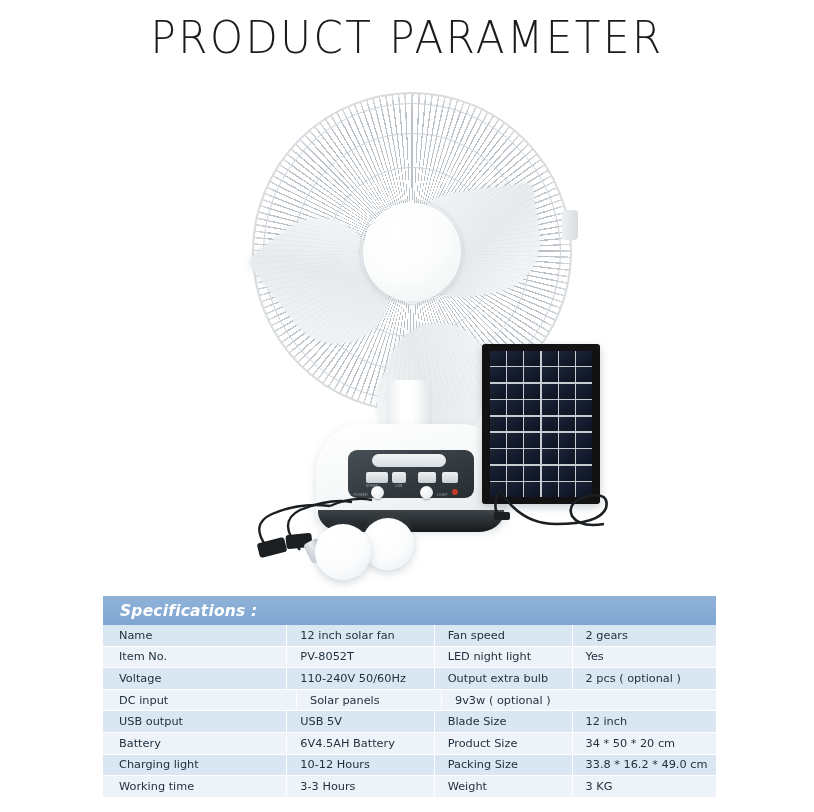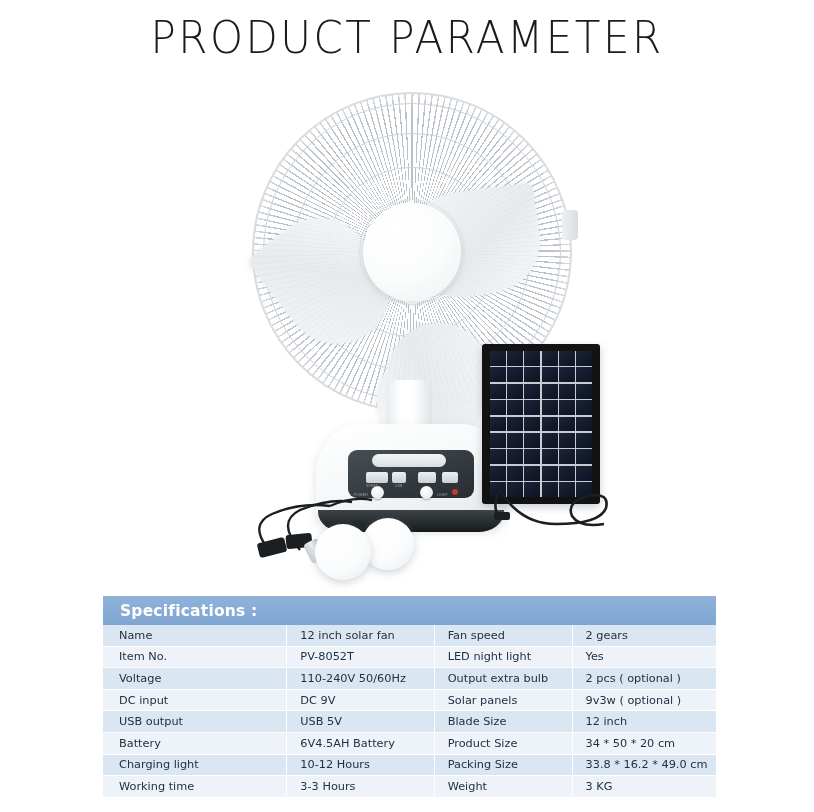--- a/index.html
+++ b/index.html
@@ -269,20 +269,21 @@
     align-items: center;
     padding-left: 17px;
     box-sizing: border-box;
   }
   .spec-header-text {
     color: #ffffff;
     font-size: 15.5px;
     font-weight: bold;
     letter-spacing: 0.2px;
     font-family: "DejaVu Sans", sans-serif;
+    font-style: italic;
   }
   .spec-row {
     display: flex;
     height: 21.6px;
     align-items: center;
     border-bottom: 1.3px solid #ffffff;
     box-sizing: border-box;
   }
   .spec-row.odd  { background: #dbe6f3; }
   .spec-row.even { background: #eef3fa; }
@@ -433,21 +434,20 @@
         <div class="cell c-4">Yes</div>
       </div>
       <div class="spec-row odd">
         <div class="cell c-1">Voltage</div>
         <div class="cell c-2">110-240V 50/60Hz</div>
         <div class="cell c-3">Output extra bulb</div>
         <div class="cell c-4">2 pcs ( optional )</div>
       </div>
       <div class="spec-row even">
         <div class="cell c-1">DC input</div>
-        <div class="cell c-2">DC 9V</div>
         <div class="cell c-3">Solar panels</div>
         <div class="cell c-4">9v3w ( optional )</div>
       </div>
       <div class="spec-row odd">
         <div class="cell c-1">USB output</div>
         <div class="cell c-2">USB 5V</div>
         <div class="cell c-3">Blade Size</div>
         <div class="cell c-4">12 inch</div>
       </div>
       <div class="spec-row even">

